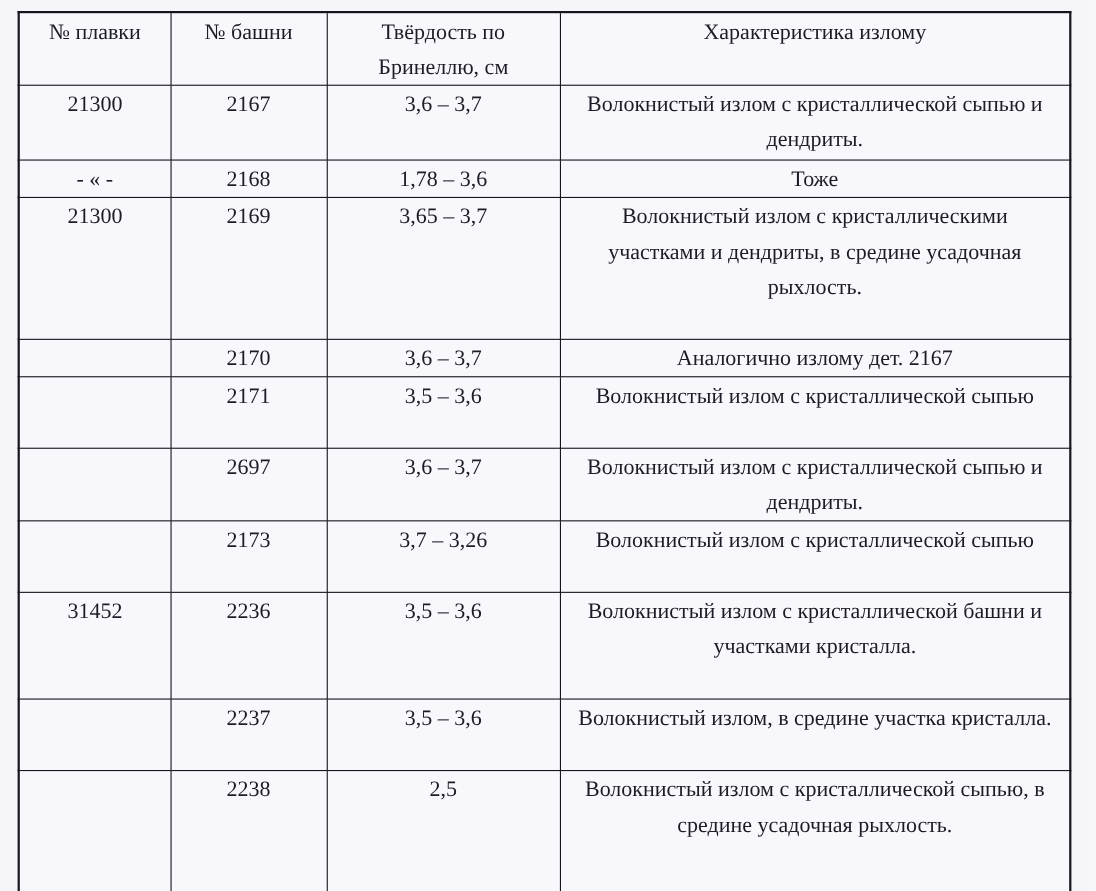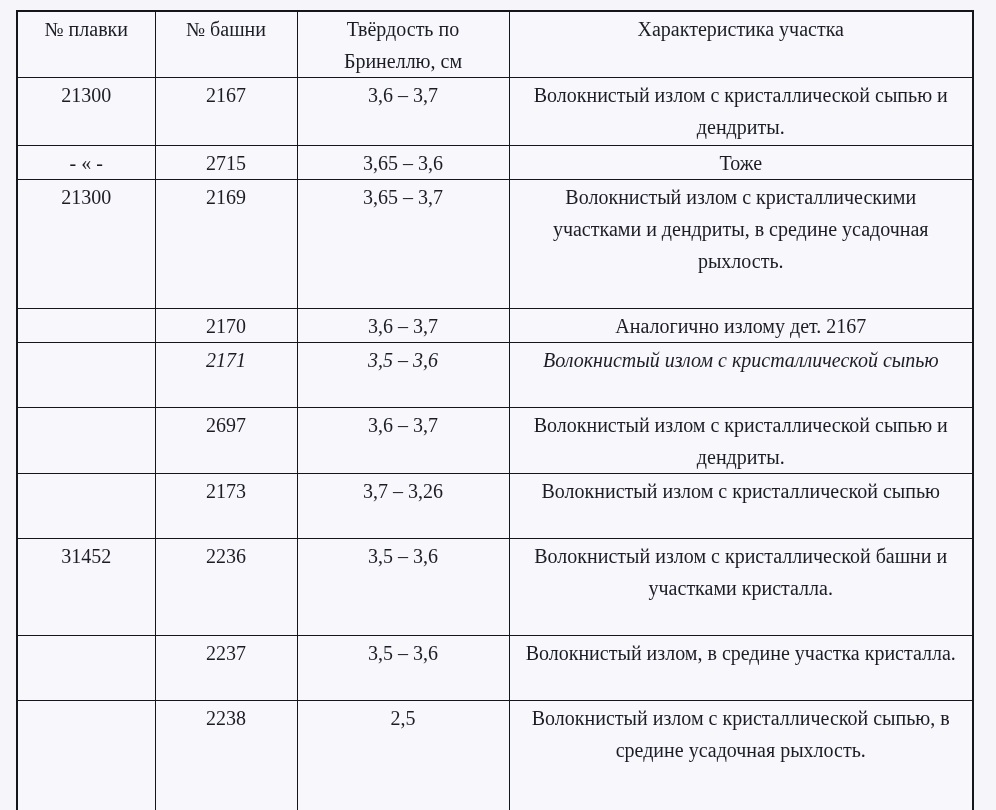--- a/index.html
+++ b/index.html
@@ -55,53 +55,53 @@
       <col class="c-melt">
       <col class="c-tower">
       <col class="c-hardness">
       <col class="c-fracture">
     </colgroup>
     <thead>
       <tr style="height: 65px;">
         <th>№ плавки</th>
         <th>№ башни</th>
         <th>Твёрдость по Бринеллю, см</th>
-        <th class="col-fracture">Характеристика участка</th>
+        <th class="col-fracture">Характеристика излому</th>
       </tr>
     </thead>
     <tbody id="rows">
   <tr style="height: 68px;">
     <td class="cell-melt">21300</td>
     <td class="cell-tower">2167</td>
     <td class="cell-hardness">3,6 – 3,7</td>
     <td class="cell-fracture">Волокнистый излом с кристаллической сыпью и дендриты.</td>
   </tr>
 
   <tr style="height: 32px;">
     <td class="cell-melt">- « -</td>
-    <td class="cell-tower">2715</td>
-    <td class="cell-hardness">3,65 – 3,6</td>
+    <td class="cell-tower">2168</td>
+    <td class="cell-hardness">1,78 – 3,6</td>
     <td class="cell-fracture">Тоже</td>
   </tr>
 
   <tr style="height: 129px;">
     <td class="cell-melt">21300</td>
     <td class="cell-tower">2169</td>
     <td class="cell-hardness">3,65 – 3,7</td>
     <td class="cell-fracture">Волокнистый излом с кристаллическими участками и дендриты, в средине усадочная рыхлость.</td>
   </tr>
 
   <tr style="height: 31px;">
     <td class="cell-melt"></td>
     <td class="cell-tower">2170</td>
     <td class="cell-hardness">3,6 – 3,7</td>
     <td class="cell-fracture">Аналогично излому дет. 2167</td>
   </tr>
 
-  <tr style="height: 65px; font-style: italic;">
+  <tr style="height: 65px;">
     <td class="cell-melt"></td>
     <td class="cell-tower">2171</td>
     <td class="cell-hardness">3,5 – 3,6</td>
     <td class="cell-fracture">Волокнистый излом с кристаллической сыпью</td>
   </tr>
 
   <tr style="height: 65px;">
     <td class="cell-melt"></td>
     <td class="cell-tower">2697</td>
     <td class="cell-hardness">3,6 – 3,7</td>

